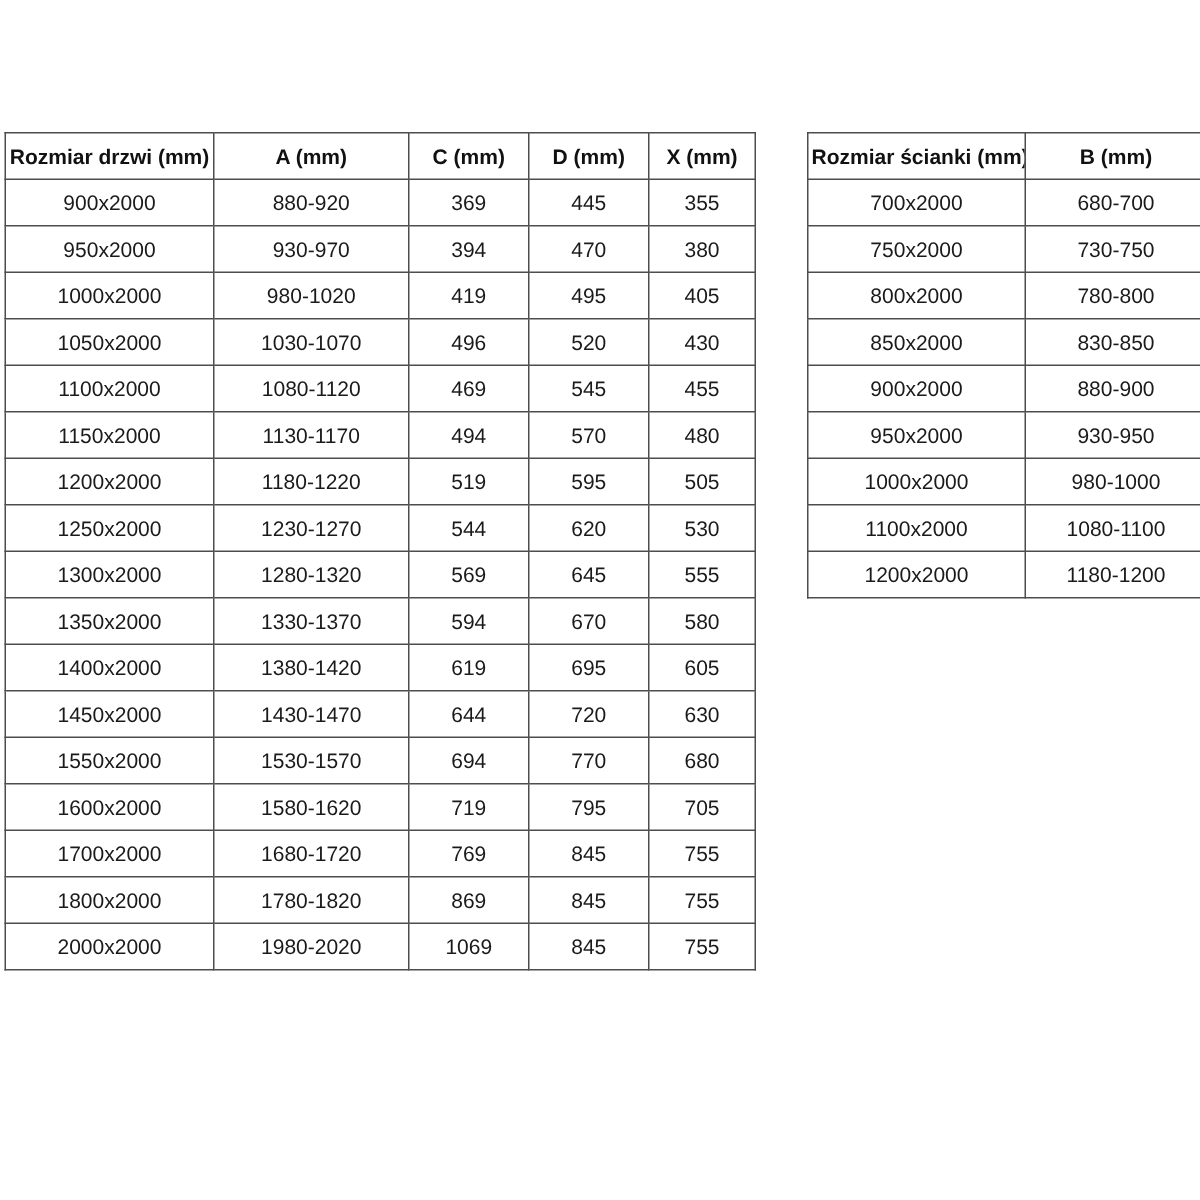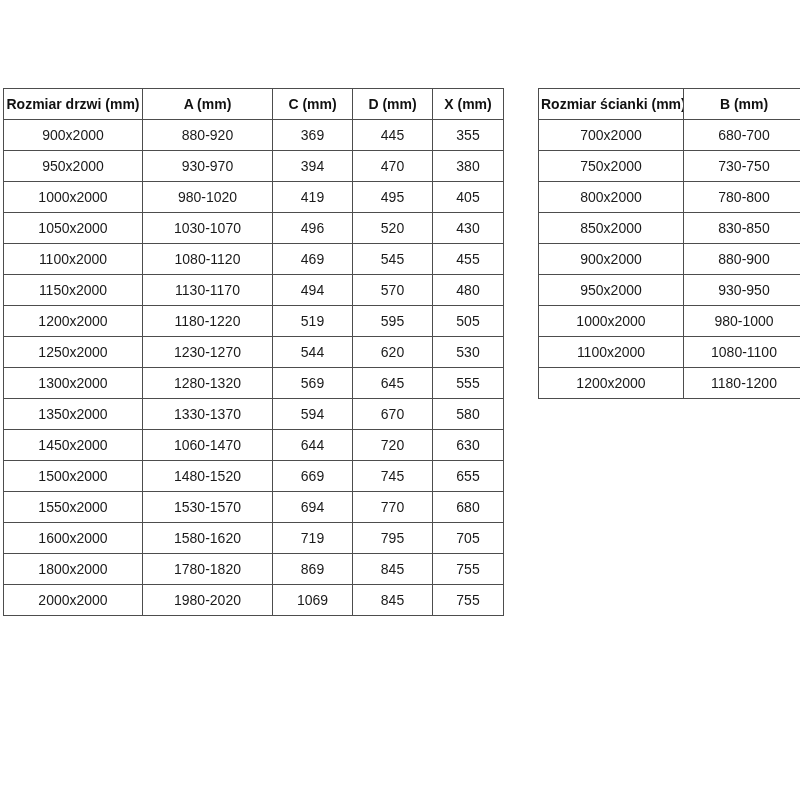--- a/index.html
+++ b/index.html
@@ -134,48 +134,55 @@
         <td>555</td>
       </tr>
       <tr>
         <td>1350x2000</td>
         <td>1330-1370</td>
         <td>594</td>
         <td>670</td>
         <td>580</td>
       </tr>
       <tr>
+        <td>1400x2000</td>
+        <td>1380-1420</td>
+        <td>619</td>
+        <td>695</td>
+        <td>605</td>
+      </tr>
+      <tr>
         <td>1450x2000</td>
-        <td>1060-1470</td>
+        <td>1430-1470</td>
         <td>644</td>
         <td>720</td>
         <td>630</td>
-      </tr>
-      <tr>
-        <td>1500x2000</td>
-        <td>1480-1520</td>
-        <td>669</td>
-        <td>745</td>
-        <td>655</td>
       </tr>
       <tr>
         <td>1550x2000</td>
         <td>1530-1570</td>
         <td>694</td>
         <td>770</td>
         <td>680</td>
       </tr>
       <tr>
         <td>1600x2000</td>
         <td>1580-1620</td>
         <td>719</td>
         <td>795</td>
         <td>705</td>
       </tr>
       <tr>
+        <td>1700x2000</td>
+        <td>1680-1720</td>
+        <td>769</td>
+        <td>845</td>
+        <td>755</td>
+      </tr>
+      <tr>
         <td>1800x2000</td>
         <td>1780-1820</td>
         <td>869</td>
         <td>845</td>
         <td>755</td>
       </tr>
       <tr>
         <td>2000x2000</td>
         <td>1980-2020</td>
         <td>1069</td>

